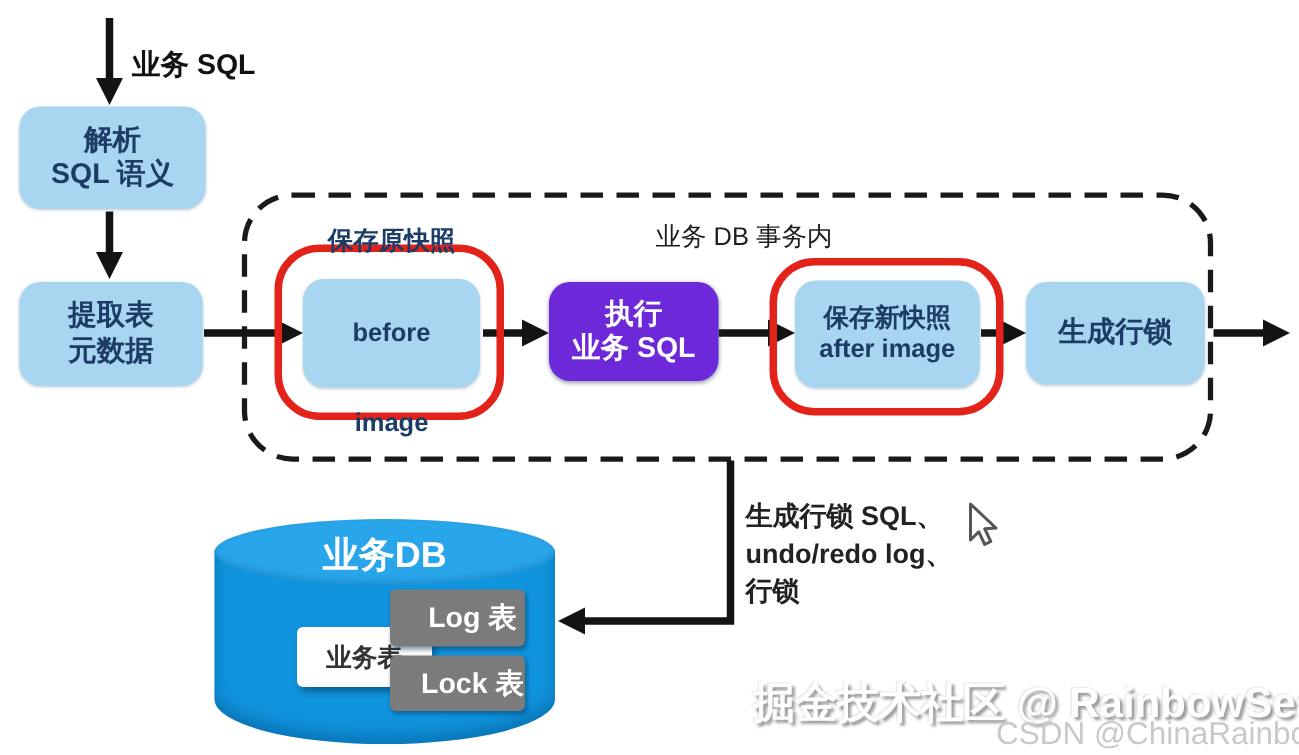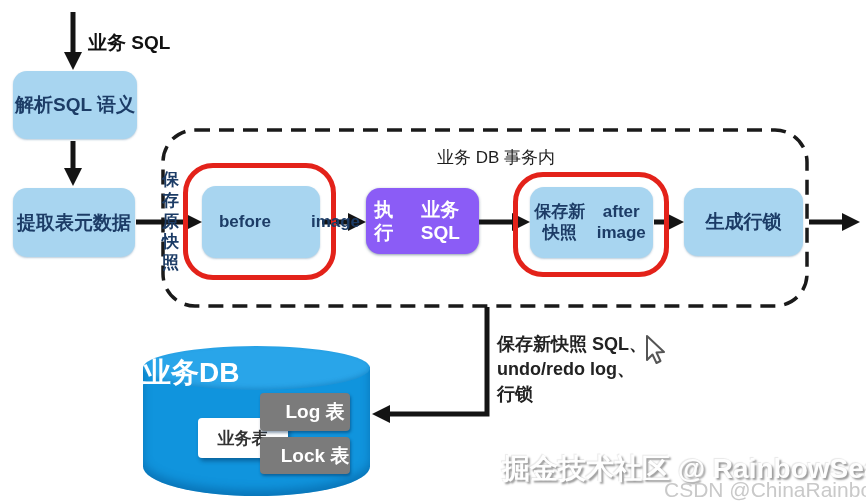--- a/index.html
+++ b/index.html
@@ -9,34 +9,35 @@
     position: relative;
     width: 866px;
     height: 503px;
     background: #ffffff;
     overflow: hidden;
   }
   
   .node {
     position: absolute;
     display: flex;
+    flex-direction: column;
     align-items: center;
     justify-content: center;
     text-align: center;
     border-radius: 14px;
     line-height: 1.22;
     font-weight: 700;
   }
   .node.light {
     background: #a8d5f0;
     color: #1c3c66;
     box-shadow: 0 1px 2px rgba(60,110,150,.35);
   }
   .node.dark {
-    background: #8b5cf6;
+    background: #6d28d9;
     color: #ffffff;
     box-shadow: 0 1px 3px rgba(30,60,90,.5);
   }
   .red-highlight {
     position: absolute;
     border: 5px solid #e3221a;
     border-radius: 30px;
     background: transparent;
   }
   .tx-label {
@@ -68,23 +69,23 @@
     left: 143px; top: 346px;
     width: 227px; height: 44px;
     background: #29a5e9;
     border-radius: 50%;
     box-shadow: inset 0 -2px 4px rgba(0,90,150,.3);
   }
   .cyl-title {
     position: absolute;
     left: 143px; top: 354px;
     width: 227px;
-    text-align: left;
+    text-align: center;
     color: #ffffff;
-    font-size: 28px;
+    font-size: 24px;
     font-weight: 700;
   }
   .db-chip {
     position: absolute;
     display: flex;
     align-items: center;
     justify-content: center;
     font-weight: 700;
     border-radius: 4px;
   }
@@ -203,21 +204,21 @@
   <div class="node light fs17" style="left:530px; top:187px; width:123px; height:71px;">
     <span>保存新快照</span>
     <span>after image</span>
   </div>
 
   <div class="node light fs19" style="left:684px; top:188px; width:119px; height:68px;">
     <span>生成行锁</span>
   </div>
 
   <div class="note" style="left:497px; top:332px;">
-    <div>保存新快照 SQL、</div>
+    <div>生成行锁 SQL、</div>
     <div>undo/redo log、</div>
     <div>行锁</div>
   </div>
 
   <div class="cyl-body"></div>
   <div class="cyl-top"></div>
   <div class="cyl-title">业务DB</div>
 
   <div class="db-chip white" style="left:156px; top:418px; width:90px; height:40px;">
     <span>业务表</span>

